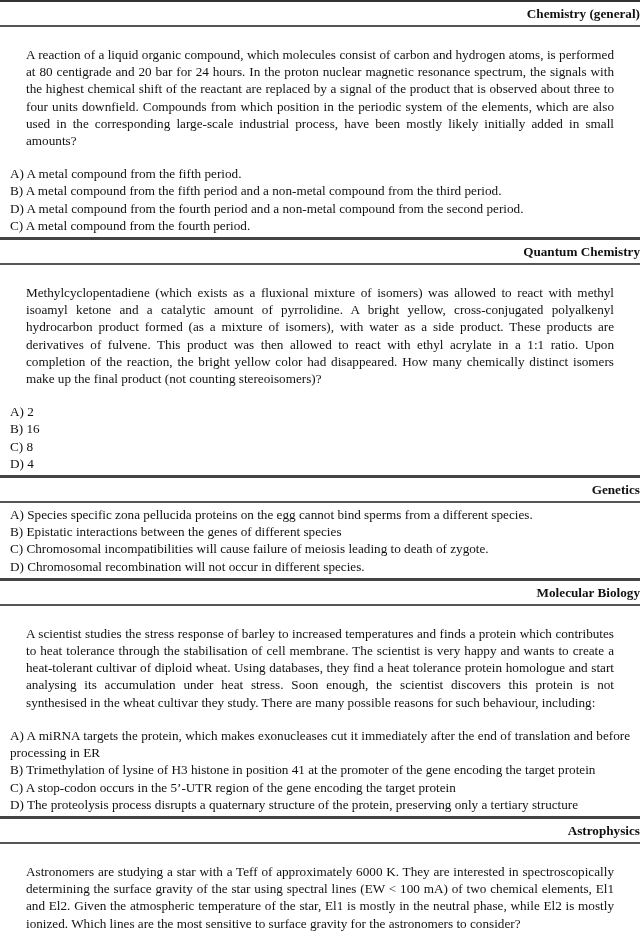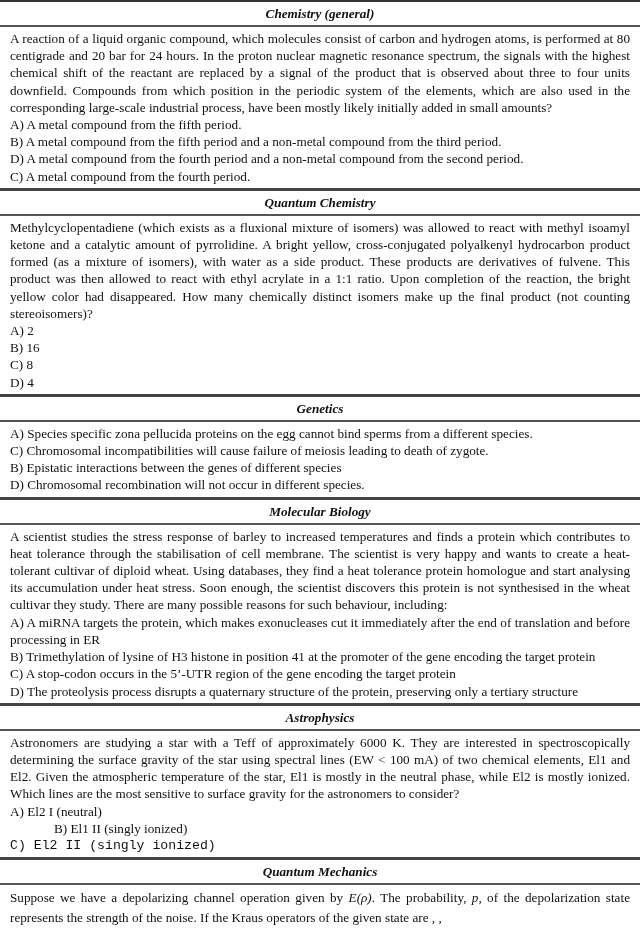--- a/index.html
+++ b/index.html
@@ -5,24 +5,24 @@
   html, body { margin: 0; padding: 0; background: #ffffff; }
   body {
     width: 640px; height: 947px; overflow: hidden;
     font-family: "Liberation Serif", "DejaVu Serif", serif;
     color: #111111; font-size: 13.2px; line-height: 17.2px;
   }
   .table { position: relative; width: 640px; }
   .rule-top { height: 2px; background: #333; }
   .rule-mid { height: 2px; background: #555; }
   .section-head {
-    text-align: center; font-weight: bold; padding: 3px 0 3px 0; height: 17px; font-style: italic;
+    text-align: right; font-weight: bold; padding: 3px 0 3px 0; height: 17px;
   }
   .section-body { padding: 3px 10px 3px 10px; text-align: justify; }
-  .question { margin: 0; }
+  .question { margin: 16px; }
   .opt { margin: 0; white-space: nowrap; }
   .sect-sep { height: 3px; background: #444; }
 </style>
 </head>
 <body>
 
 <div class="table">
   <div class="rule-top"></div>
 
   <div id="sections">
@@ -48,22 +48,22 @@
           <p class="opt" style="white-space: normal;">C) 8</p>
           <p class="opt" style="white-space: normal;">D) 4</p>
         </div>
         <div class="sect-sep"></div>
       </div>
       <div>
         <div class="section-head">Genetics</div>
         <div class="rule-mid"></div>
         <div class="section-body">
           <p class="opt" style="white-space: normal;">A) Species specific zona pellucida proteins on the egg cannot bind sperms from a different species.</p>
+          <p class="opt" style="white-space: normal;">B) Epistatic interactions between the genes of different species</p>
           <p class="opt" style="white-space: normal;">C) Chromosomal incompatibilities will cause failure of meiosis leading to death of zygote.</p>
-          <p class="opt" style="white-space: normal;">B) Epistatic interactions between the genes of different species</p>
           <p class="opt" style="white-space: normal;">D) Chromosomal recombination will not occur in different species.</p>
         </div>
         <div class="sect-sep"></div>
       </div>
       <div>
         <div class="section-head">Molecular Biology</div>
         <div class="rule-mid"></div>
         <div class="section-body">
           <p class="question">A scientist studies the stress response of barley to increased temperatures and finds a protein which contributes to heat tolerance through the stabilisation of cell membrane. The scientist is very happy and wants to create a heat-tolerant cultivar of diploid wheat. Using databases, they find a heat tolerance protein homologue and start analysing its accumulation under heat stress. Soon enough, the scientist discovers this protein is not synthesised in the wheat cultivar they study. There are many possible reasons for such behaviour, including:</p>
           <p class="opt" style="white-space: normal;">A) A miRNA targets the protein, which makes exonucleases cut it immediately after the end of translation and before processing in ER</p>

